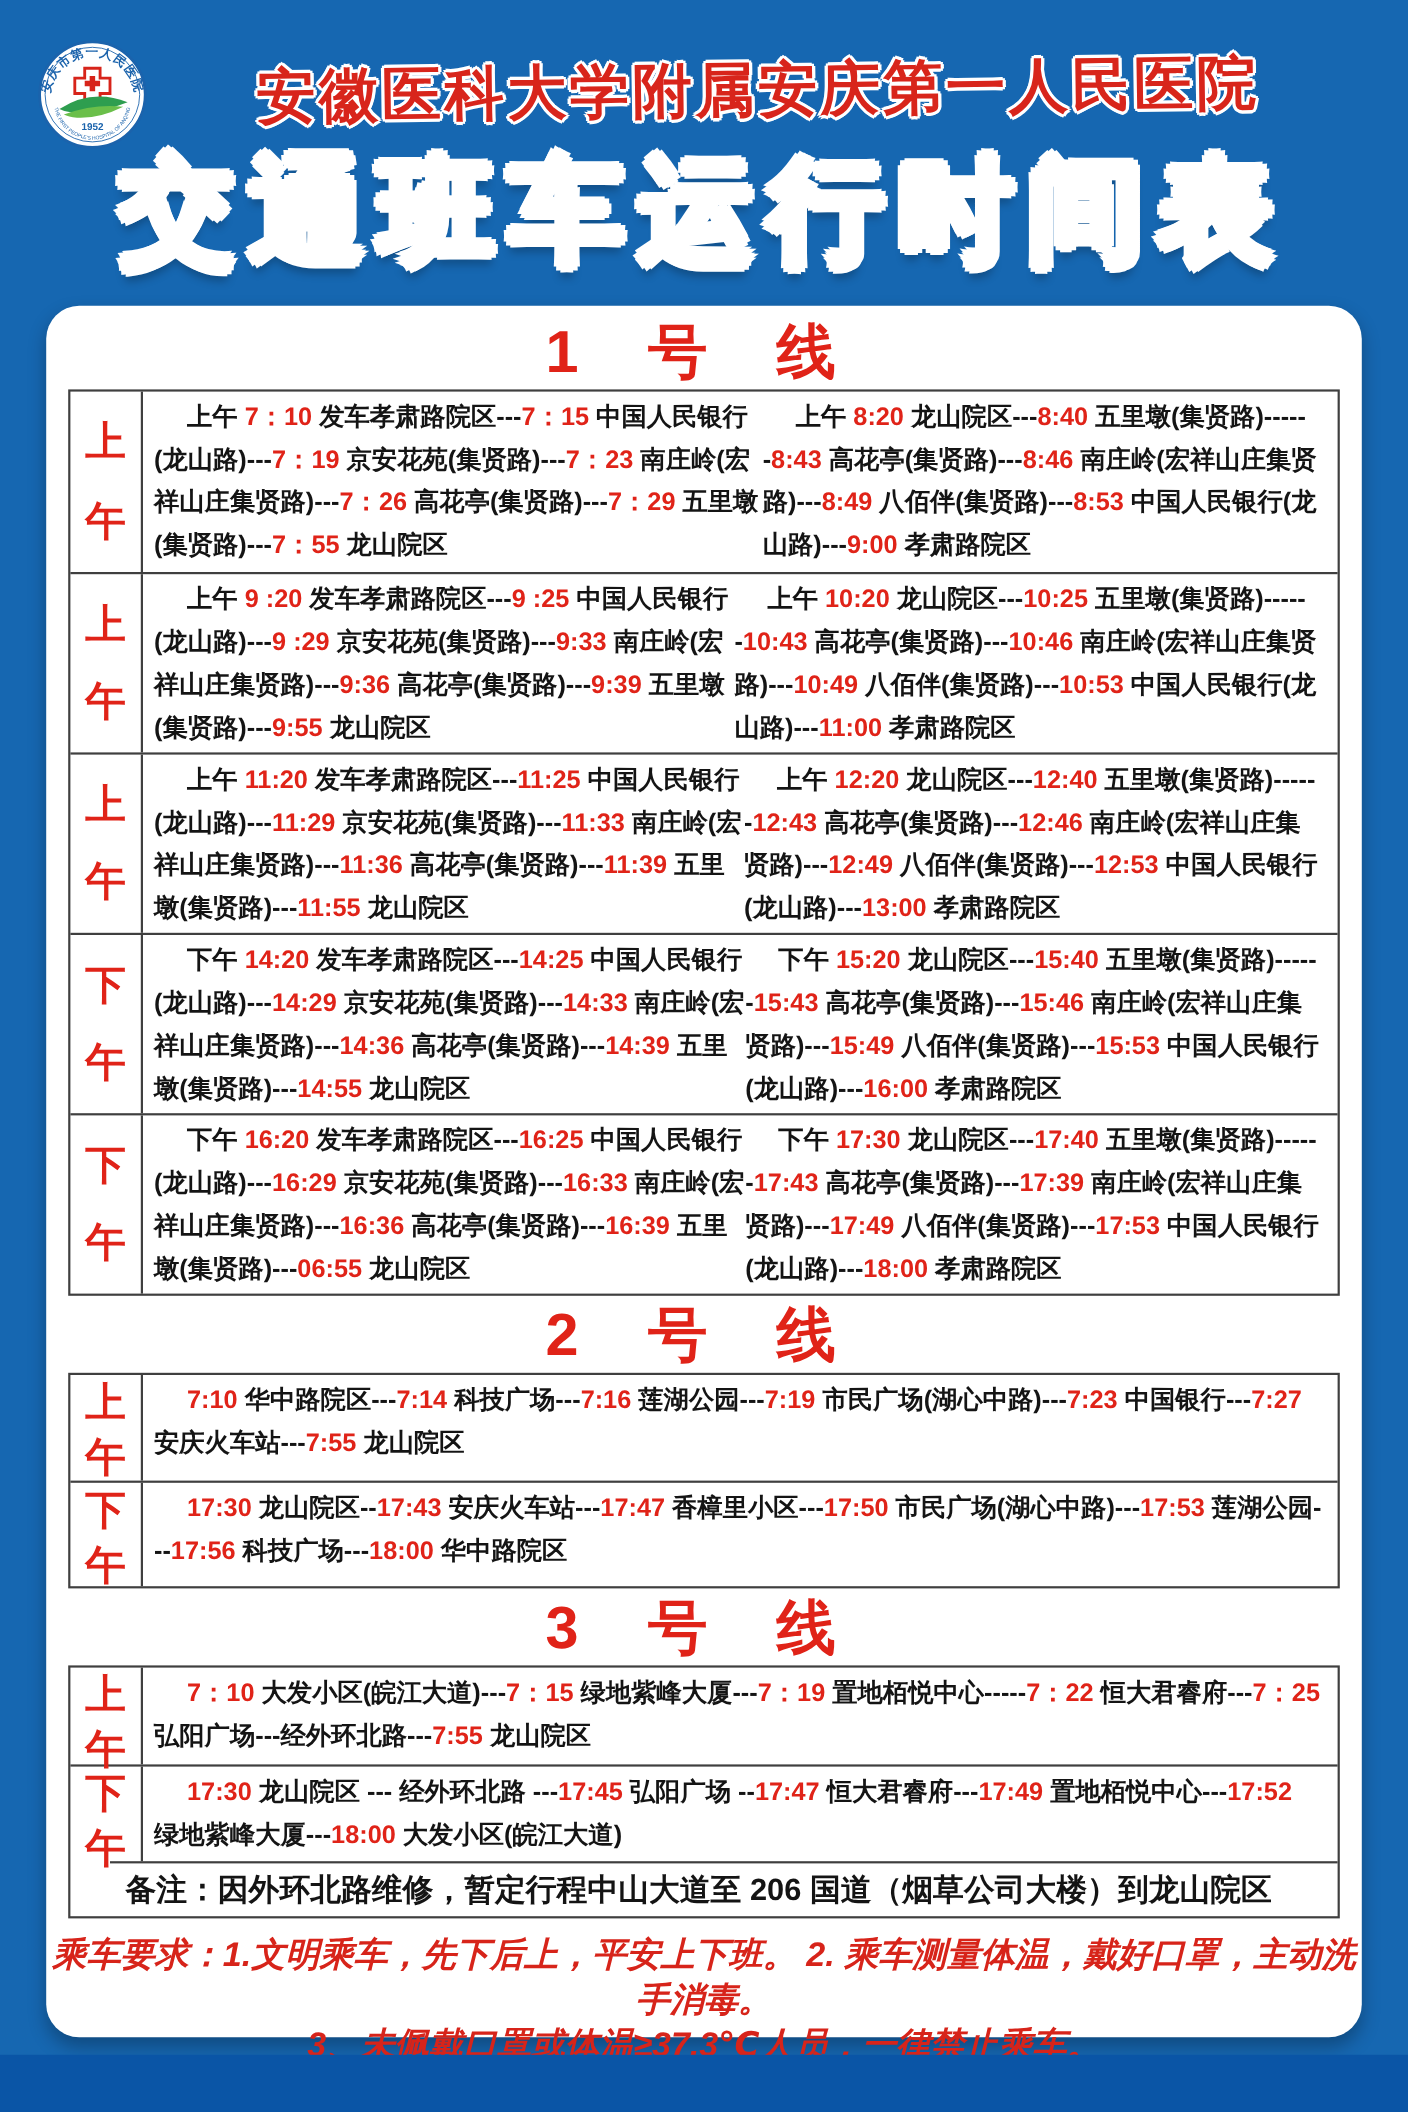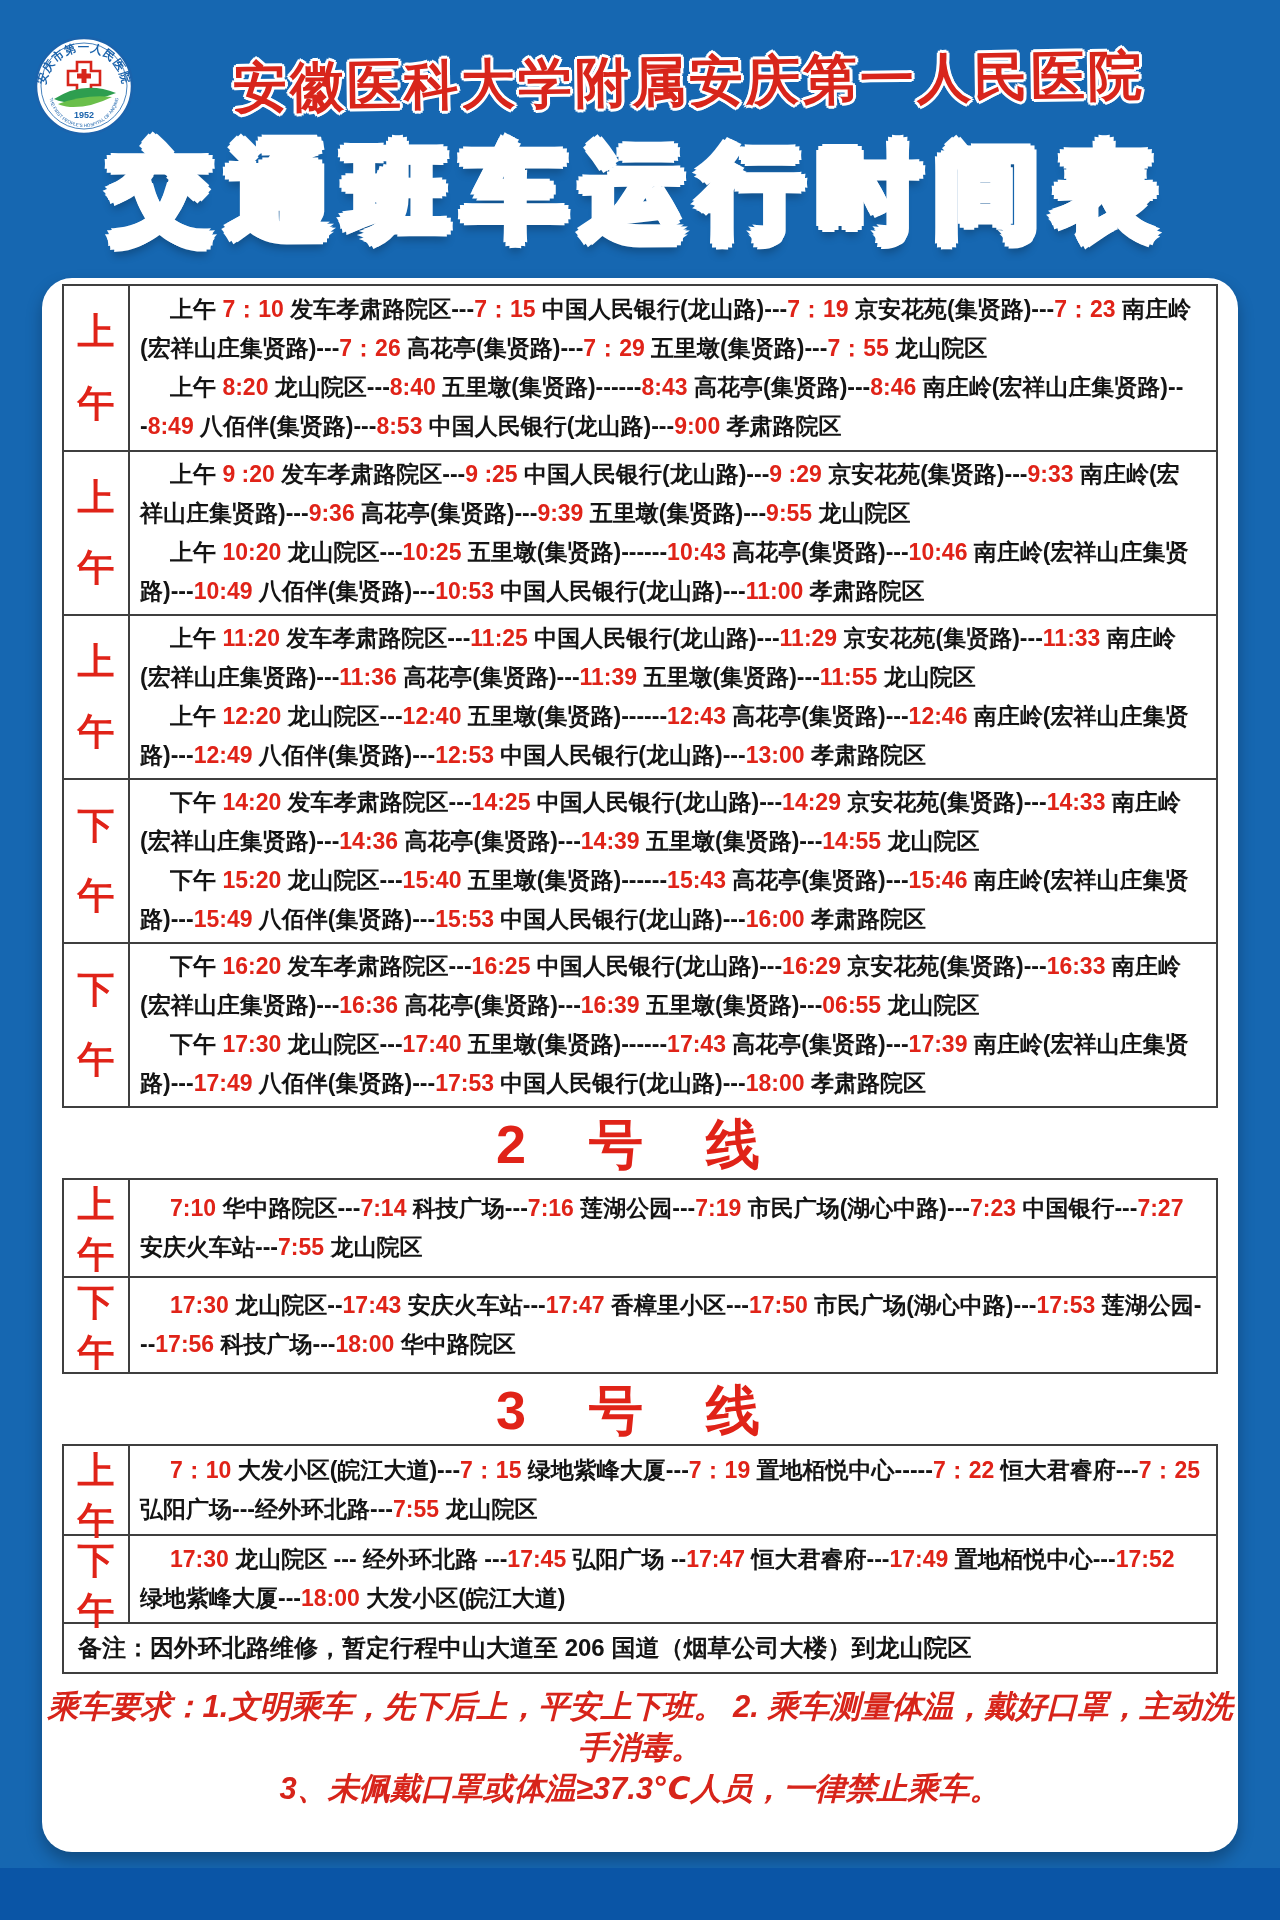--- a/index.html
+++ b/index.html
@@ -44,31 +44,31 @@
   .trow:first-child { border-top:none; }
   .row-tall { height:164px; }
   .row-mid  { height:96px; }
   .row-l3   { height:88px; }
   .tlabel {
     flex:0 0 64px; width:64px; border-right:2px solid #3f3f3f;
     display:flex; flex-direction:column; justify-content:space-evenly; align-items:center;
     color:#e02318; font-size:37px; font-weight:900;
   }
   .tcontent {
-    flex:1; display:flex; flex-direction:column; justify-content:center;
+    flex:1; display:flex; flex-direction:row; justify-content:center;
     padding:3px 14px 3px 10px; min-width:0;
   }
   .sched {
     font-size:23px; font-weight:700; color:#141414; line-height:39px;
     text-indent:30px; margin:0;
   }
   .tm { color:#e02318; }
   .note-row {
     border-top:2px solid #3f3f3f; height:48px; display:flex; align-items:center;
-    padding:0 14px; font-size:24px; font-weight:700; color:#141414;
+    padding:0 14px; font-size:28px; font-weight:700; color:#141414;margin-left:36px;
   }
   .reqs { text-align:center; color:#d7241a; font-weight:900; margin-top:12px; }
   .req-line { font-size:31px; line-height:41px; margin:0;font-style:italic; }
 </style>
 </head>
 <body>
 
 <svg class="logo" viewBox="0 0 100 100">
   <circle cx="50" cy="50" r="48" fill="#ffffff" stroke="#1b63ac" stroke-width="2.5"></circle>
   <circle cx="50" cy="50" r="43" fill="none" stroke="#1b63ac" stroke-width="0.8"></circle>
@@ -91,20 +91,21 @@
     <path d="M24,68 Q52,58 78,61 Q56,72 36,71 Q28,70 24,68 Z" fill="#6abf4a"></path>
   </g>
   <text x="50" y="82" text-anchor="middle" font-size="9" font-weight="bold" fill="#1b63ac">1952</text>
 </svg>
 
 <div class="hospital-name">安徽医科大学附属安庆第一人民医院</div>
 <div class="big-title">交通班车运行时间表</div>
 
 <div class="panel">
 
+  <div class="section-title">1 号 线</div>
   <div class="timetable">
     <div class="trow row-tall">
       <div class="tlabel">
         <span>上</span>
         <span>午</span>
       </div>
       <div class="tcontent">
         <p class="sched">上午 <span class="tm">7：10</span> 发车孝肃路院区---<span class="tm">7：15</span> 中国人民银行(龙山路)---<span class="tm">7：19</span> 京安花苑(集贤路)---<span class="tm">7：23</span> 南庄岭(宏祥山庄集贤路)---<span class="tm">7：26</span> 高花亭(集贤路)---<span class="tm">7：29</span> 五里墩(集贤路)---<span class="tm">7：55</span> 龙山院区</p>
         <p class="sched">上午 <span class="tm">8:20</span> 龙山院区---<span class="tm">8:40</span> 五里墩(集贤路)------<span class="tm">8:43</span> 高花亭(集贤路)---<span class="tm">8:46</span> 南庄岭(宏祥山庄集贤路)---<span class="tm">8:49</span> 八佰伴(集贤路)---<span class="tm">8:53</span> 中国人民银行(龙山路)---<span class="tm">9:00</span> 孝肃路院区</p>
       </div>

